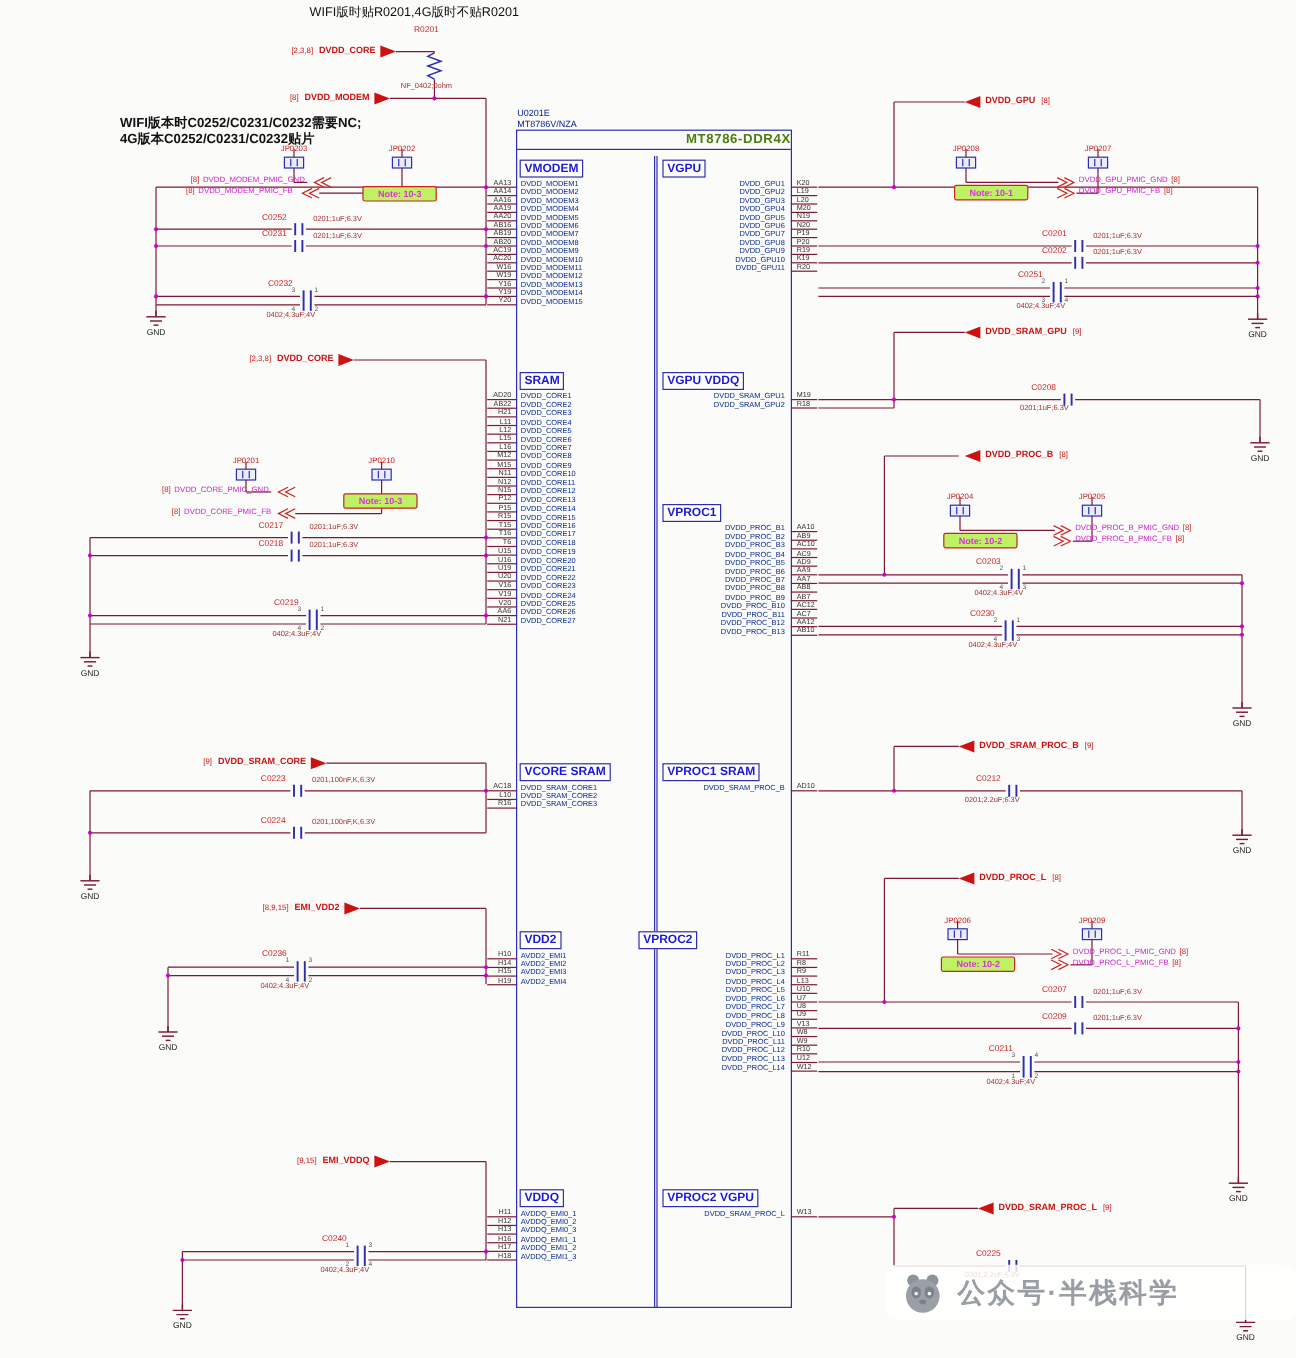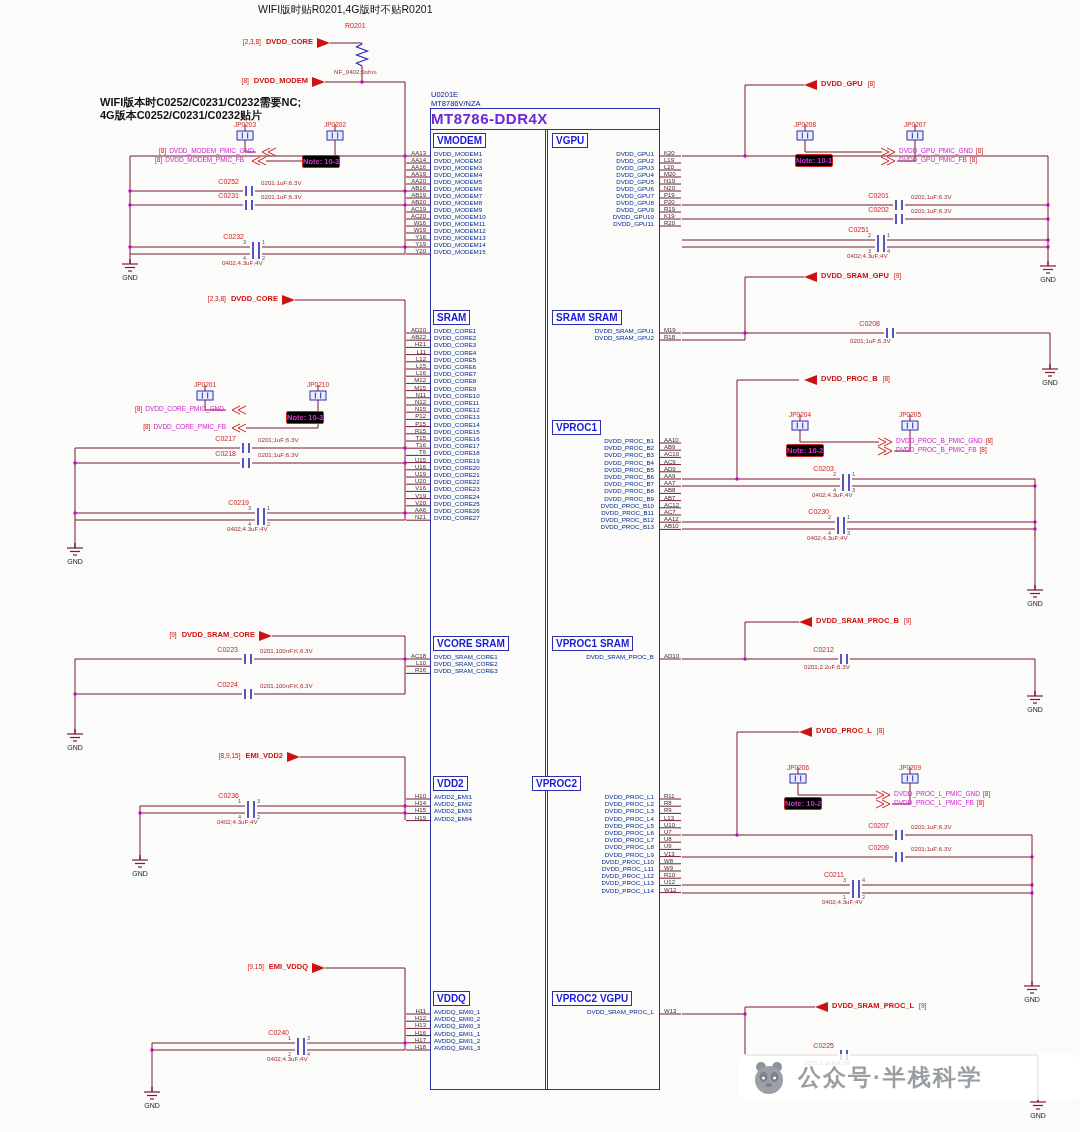--- a/index.html
+++ b/index.html
@@ -4,38 +4,38 @@
 <style>
   html,body{margin:0;padding:0;background:#fff;}
   #root{position:relative;width:1080px;height:1132px;background:#fbfbf9;font-family:"Liberation Sans",sans-serif;overflow:hidden;}
   #sch-svg{position:absolute;left:0;top:0;}
   .txt{position:absolute;white-space:nowrap;}
   .topnote{left:258px;top:3px;font-size:10.5px;font-weight:normal;color:#111;}
   .leftnote{left:100px;font-size:11px;font-weight:bold;color:#111;}
   .icref{left:431px;top:90px;font-size:7.5px;color:#001a8c;}
   .icpart{left:431px;top:99px;font-size:7.5px;color:#001a8c;}
   #ic-outline{position:absolute;left:430px;top:108px;width:230px;height:982px;border:1.5px solid #2d2db0;box-sizing:border-box;background:transparent;}
-  #ic-title{position:absolute;left:0;top:1px;width:100%;text-align:left;font-size:15px;font-weight:bold;color:#6d28d9;letter-spacing:.5px;border-bottom:1px solid #2d2db0;padding-bottom:2px;}
+  #ic-title{position:absolute;left:0;top:1px;width:100%;text-align:right;font-size:11px;font-weight:bold;color:#4d7c0f;letter-spacing:.5px;border-bottom:1px solid #2d2db0;padding-bottom:2px;}
   #ic-divider{position:absolute;left:545px;top:130px;width:3px;height:960px;border-left:1px solid #2d2db0;border-right:1px solid #2d2db0;box-sizing:border-box;}
   #gen{position:absolute;left:0;top:0;width:1080px;height:1132px;}
   .hdr{position:absolute;border:1px solid #2d2db0;color:#1a1ad6;font-weight:bold;font-size:10px;padding:0 3px;line-height:13px;background:#fff;white-space:nowrap;}
   .prow{position:absolute;display:flex;align-items:flex-start;height:7px;white-space:nowrap;}
   .prow.l{left:398px;width:150px;}
   .prow.r{left:552px;width:150px;}
   .pnum{font-size:6px;line-height:6px;color:#333;transform:translateY(-1px);}
   .psig{font-size:6.2px;line-height:6.5px;color:#062a8f;}
   .prow.l .pnum{width:28px;text-align:right;}
   .prow.l .psig{margin-left:8px;}
   .prow.r .psig{width:102px;text-align:right;display:inline-block;}
   .prow.r .pnum{margin-left:10px;width:30px;text-align:left;}
   .capref{position:absolute;font-size:7px;color:#cc2222;text-align:right;width:68px;white-space:nowrap;}
   .capval{position:absolute;font-size:6.2px;color:#a03333;white-space:nowrap;}
   .cappin{position:absolute;font-size:5.5px;color:#555;}
   .jplabel{position:absolute;font-size:6.5px;color:#cc2222;width:44px;text-align:center;white-space:nowrap;}
-  .notebox{position:absolute;border:1px solid #cc2222;border-radius:2px;background:#000000;color:#d633d6;font-weight:bold;font-size:7.5px;padding:1px 0;line-height:9px;white-space:nowrap;}
+  .notebox{position:absolute;border:1px solid #cc2222;border-radius:2px;background:#bef264;color:#d633d6;font-weight:bold;font-size:7.5px;padding:1px 12px;line-height:9px;white-space:nowrap;}
   .pmic{position:absolute;font-size:6.5px;color:#cc22cc;white-space:nowrap;}
   .pmic .refs{color:#cc2222;margin:0 3px;}
   .pmicL{text-align:right;width:200px;}
   .oplab{position:absolute;font-size:7.5px;color:#cc1111;font-weight:bold;line-height:10px;white-space:nowrap;}
   .oplab .refs{font-weight:normal;font-size:6.5px;margin:0 5px;}
   .oplabL{text-align:right;width:156px;}
   .gndtxt{position:absolute;font-size:7px;color:#222;width:40px;text-align:center;}
   .rref{position:absolute;font-size:7px;color:#cc2222;white-space:nowrap;}
   .rval{position:absolute;font-size:6.2px;color:#a03333;white-space:nowrap;}
   #watermark{position:absolute;left:738px;top:1054px;width:342px;height:46px;background:rgba(255,255,255,.82);border-radius:8px;display:flex;align-items:center;z-index:5;}
@@ -751,21 +751,21 @@
         <span class="pnum">R19</span>
       </div>
       <div class="prow r" style="top: 214px;">
         <span class="psig">DVDD_GPU10</span>
         <span class="pnum">K19</span>
       </div>
       <div class="prow r" style="top: 221px;">
         <span class="psig">DVDD_GPU11</span>
         <span class="pnum">R20</span>
       </div>
-      <div class="hdr" style="left: 552px; top: 310px;">SRAM SRAM</div>
+      <div class="hdr" style="left: 552px; top: 310px;">VGPU VDDQ</div>
       <div class="prow r" style="top: 328px;">
         <span class="psig">DVDD_SRAM_GPU1</span>
         <span class="pnum">M19</span>
       </div>
       <div class="prow r" style="top: 335px;">
         <span class="psig">DVDD_SRAM_GPU2</span>
         <span class="pnum">R18</span>
       </div>
       <div class="hdr" style="left: 552px; top: 420px;">VPROC1</div>
       <div class="prow r" style="top: 438px;">

